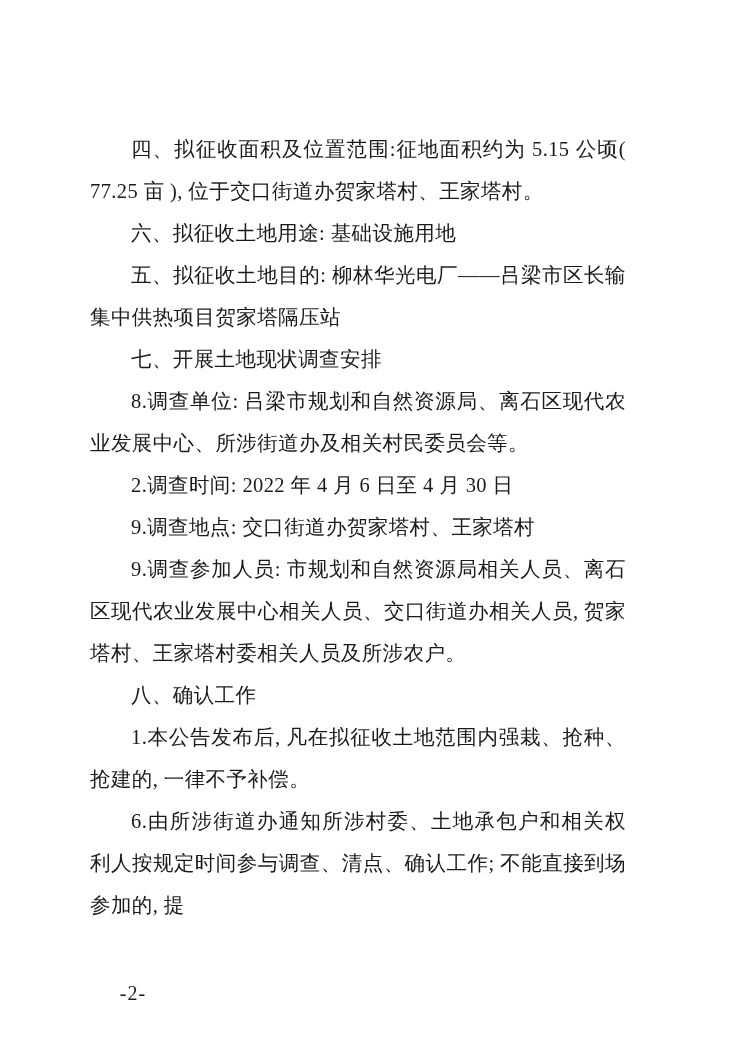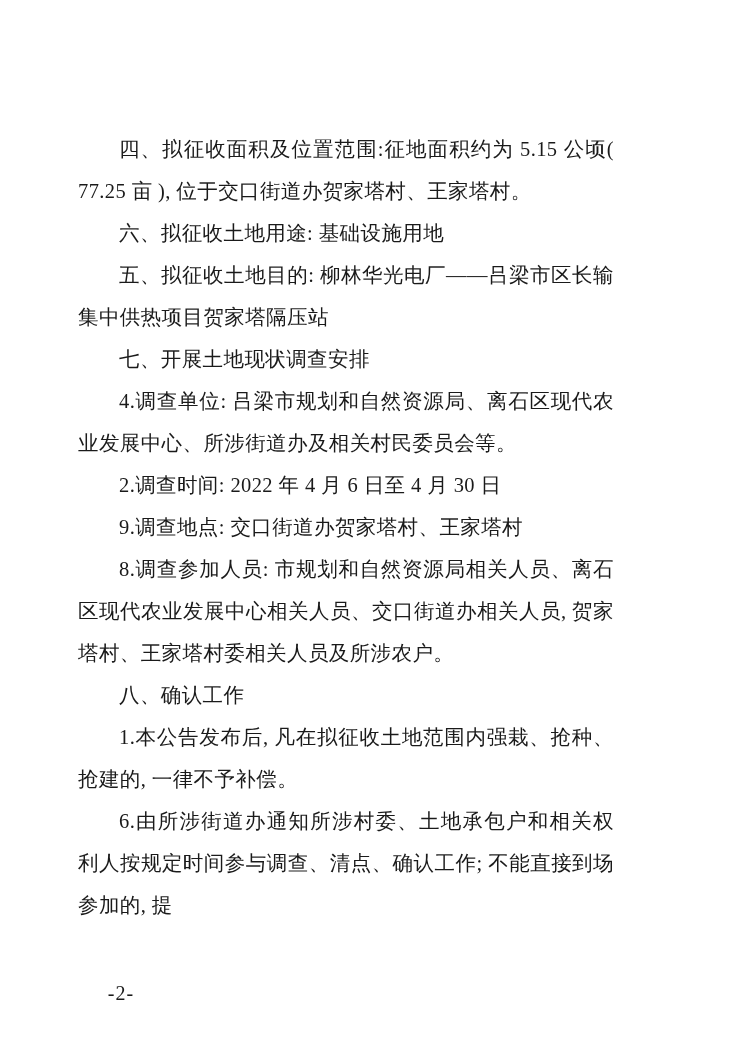--- a/index.html
+++ b/index.html
@@ -11,21 +11,21 @@
     width: 744px;
     height: 1053px;
     font-family: "Liberation Serif", "DejaVu Serif", serif;
     color: #1a1a1a;
     position: relative;
     overflow: hidden;
   }
   .page {
     position: absolute;
     top: 0;
-    left: 0;
+    left: 12px;
     width: 642px;
     height: 1053px;
     box-sizing: border-box;
     padding: 128px 28px 40px 78px;
   }
   .body-text {
     font-size: 20.5px;
     line-height: 42px;
     text-align: justify;
     text-justify: inter-ideograph;
@@ -54,24 +54,24 @@
 </style>
 </head>
 <body>
 
 <div class="page">
   <div class="body-text">
     <p class="para">四、拟征收面积及位置范围:征地面积约为 5.15 公顷( 77.25 亩 ), 位于交口街道办贺家塔村、王家塔村。</p>
     <p class="para">六、拟征收土地用途: 基础设施用地</p>
     <p class="para">五、拟征收土地目的: 柳林华光电厂——吕梁市区长输集中供热项目贺家塔隔压站</p>
     <p class="para">七、开展土地现状调查安排</p>
-    <p class="para">4.调查单位: 吕梁市规划和自然资源局、离石区现代农业发展中心、所涉街道办及相关村民委员会等。</p>
+    <p class="para">8.调查单位: 吕梁市规划和自然资源局、离石区现代农业发展中心、所涉街道办及相关村民委员会等。</p>
     <p class="para">2.调查时间: 2022 年 4 月 6 日至 4 月 30 日</p>
     <p class="para">9.调查地点: 交口街道办贺家塔村、王家塔村</p>
-    <p class="para">8.调查参加人员: 市规划和自然资源局相关人员、离石区现代农业发展中心相关人员、交口街道办相关人员, 贺家塔村、王家塔村委相关人员及所涉农户。</p>
+    <p class="para">9.调查参加人员: 市规划和自然资源局相关人员、离石区现代农业发展中心相关人员、交口街道办相关人员, 贺家塔村、王家塔村委相关人员及所涉农户。</p>
     <p class="para">八、确认工作</p>
     <p class="para">1.本公告发布后, 凡在拟征收土地范围内强栽、抢种、抢建的, 一律不予补偿。</p>
     <p class="para">6.由所涉街道办通知所涉村委、土地承包户和相关权利人按规定时间参与调查、清点、确认工作; 不能直接到场参加的, 提</p>
   </div>
   <div class="page-number">
     <span class="pn-inner">-2-</span>
   </div>
 </div>
 
 </body></html>

